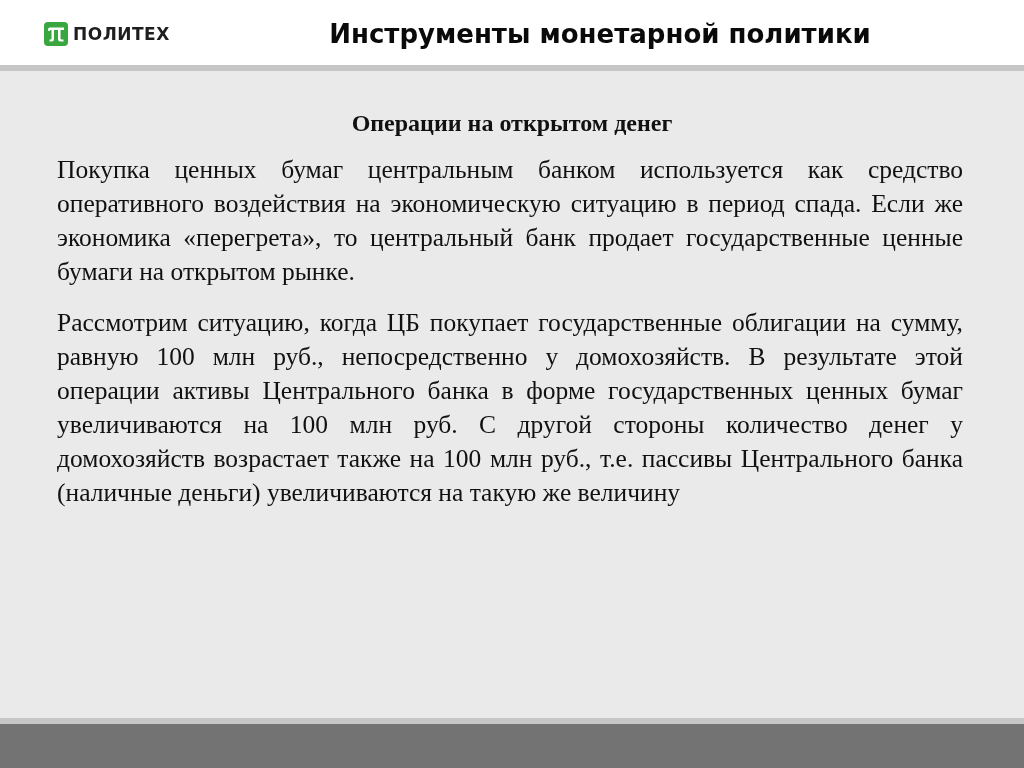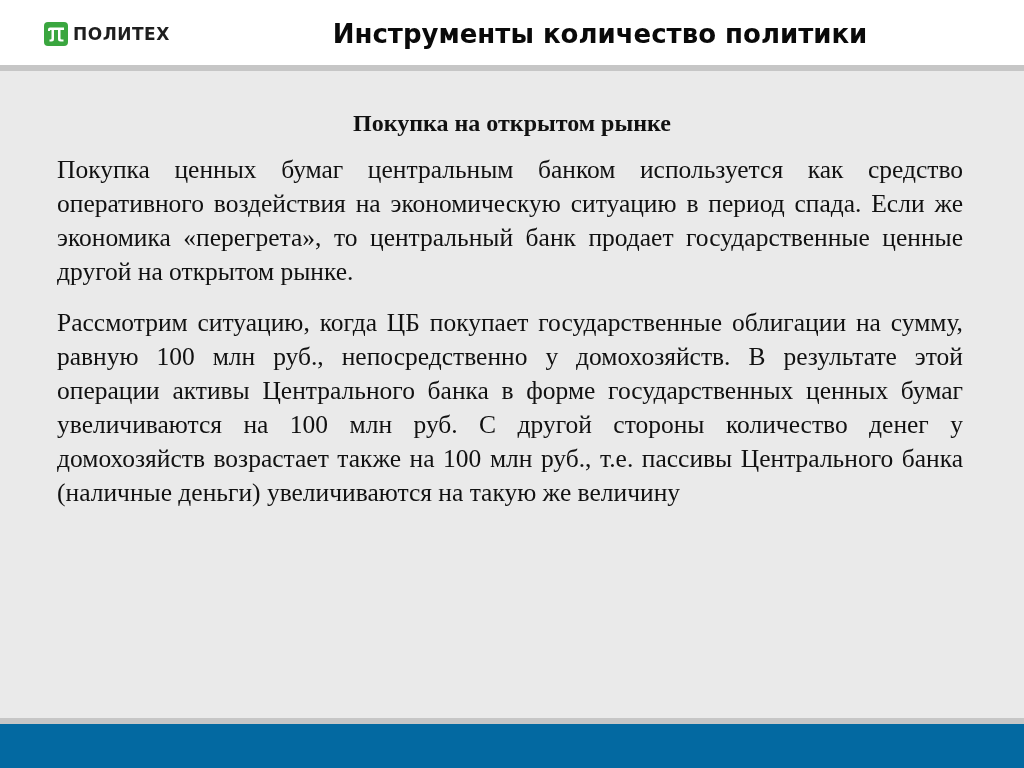--- a/index.html
+++ b/index.html
@@ -7,21 +7,21 @@
       padding: 0;
       width: 1024px;
       height: 768px;
       background: #ffffff;
       overflow: hidden;
     }
     .slide {
       position: relative;
       width: 1024px;
       height: 768px;
-      background: #0369a1;
+      background: #737373;
     }
     .header {
       position: absolute;
       left: 0; top: 0;
       width: 1024px;
       height: 66px;
       background: #ffffff;
     }
     .logo {
       position: absolute;
@@ -117,29 +117,29 @@
 
   <div class="header">
     <div class="logo">
       <div class="logo-mark">
         <svg width="18" height="16" viewBox="0 0 18 16">
           <path d="M1 3.5 Q1 1.5 3 1.5 L17 1.5 L17 4 L13.5 4 L13.5 12.5 Q13.5 13.5 15 13.5 L16.5 13.5 L16.5 15.5 L13.5 15.5 Q11 15.5 11 13 L11 4 L7 4 L7 13 Q7 15.5 4.5 15.5 L2.5 15.5 L2.5 13.5 L3.5 13.5 Q4.5 13.5 4.5 12.5 L4.5 4 L3.5 4 Q3 4 3 5 L1 5 Z" fill="#ffffff"></path>
         </svg>
       </div>
       <span class="logo-text">ПОЛИТЕХ</span>
     </div>
-    <div class="title">Инструменты количество политики</div>
+    <div class="title">Инструменты монетарной политики</div>
   </div>
 
   <div class="top-rule"></div>
 
   <div class="panel"></div>
 
-  <div class="subtitle">Покупка на открытом рынке</div>
+  <div class="subtitle">Операции на открытом денег</div>
 
   <div class="body">
-    <p class="para">Покупка ценных бумаг центральным банком используется как средство оперативного воздействия на экономическую ситуацию в период спада. Если же экономика «перегрета», то центральный банк продает государственные ценные другой на открытом рынке.</p>
+    <p class="para">Покупка ценных бумаг центральным банком используется как средство оперативного воздействия на экономическую ситуацию в период спада. Если же экономика «перегрета», то центральный банк продает государственные ценные бумаги на открытом рынке.</p>
     <p class="para">Рассмотрим ситуацию, когда ЦБ покупает государственные облигации на сумму, равную 100 млн руб., непосредственно у домохозяйств. В результате этой операции активы Центрального банка в форме государственных ценных бумаг увеличиваются на 100 млн руб. С другой стороны количество денег у домохозяйств возрастает также на 100 млн руб., т.е. пассивы Центрального банка (наличные деньги) увеличиваются на такую же величину</p>
   </div>
 
   <div class="bottom-rule"></div>
 
 </div>
 
 </body></html>

